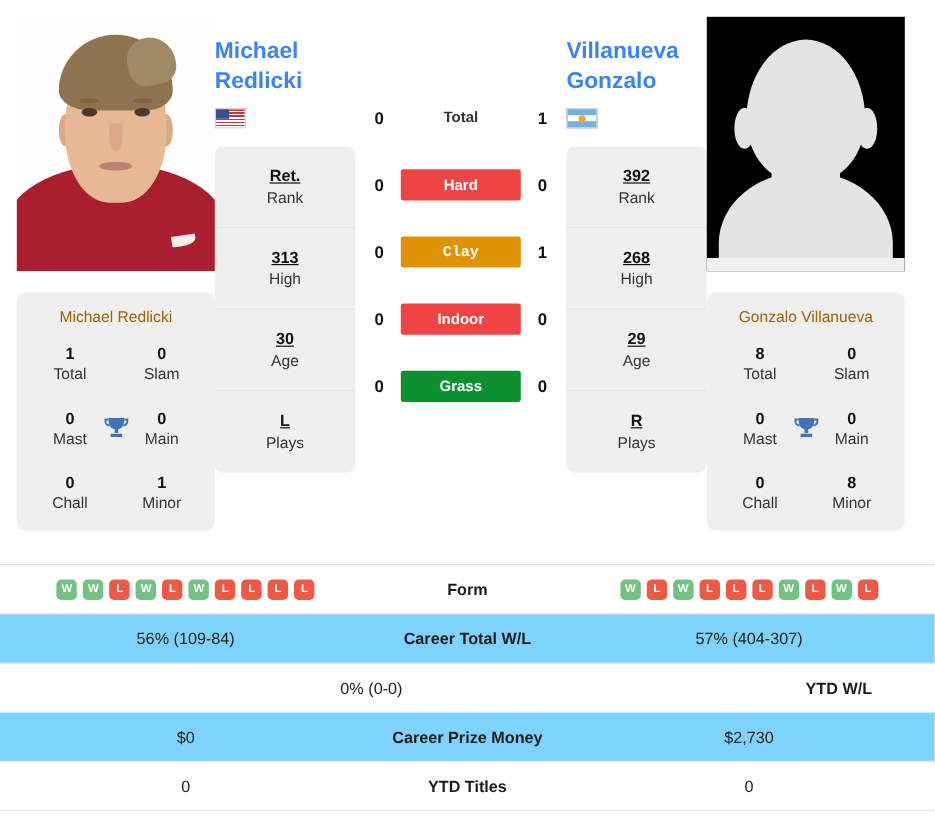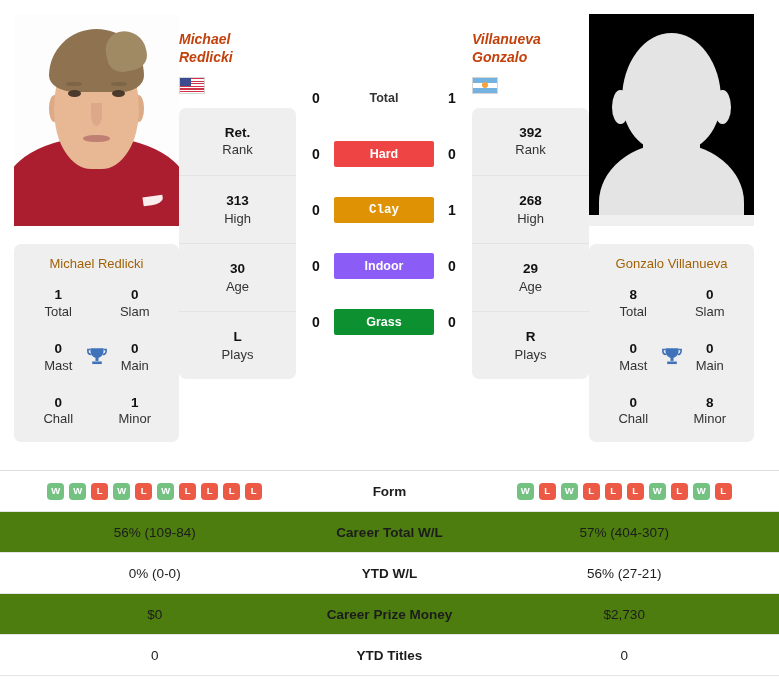--- a/index.html
+++ b/index.html
@@ -149,26 +149,25 @@
   .tstat .v { font-size: 13.5px; font-weight: bold; color: #111; line-height: 1.25; }
   .tstat .k { font-size: 13px; color: #333; line-height: 1.3; }
   .trophy {
     position: absolute; left: 50%; top: 50%;
     transform: translate(-50%, -50%);
     width: 26px; height: 26px;
   }
 
   
   .pname {
-    font-size: 14px;
+    font-size: 19px;
     font-weight: bold;
     line-height: 1.32;
-    color: #c2410c;
+    color: #3b82f6;
     padding-top: 16px;
-    font-style: italic;
   }
   .flag {
     width: 26px; height: 17px;
     margin-top: 10px;
     border: 1px solid #d5d5d5;
     position: relative; overflow: hidden;
     display: inline-block;
   }
   .flag.us { background: #ffffff; }
   .flag.us .stripes {
@@ -202,21 +201,21 @@
     margin-top: 10px;
     width: 117px;
     overflow: hidden;
   }
   .info-cell {
     text-align: center;
     padding: 16px 4px;
     border-bottom: 1px solid #e3e3e3;
   }
   .info-cell:last-child { border-bottom: none; }
-  .info-cell .v { font-size: 13.5px; font-weight: bold; color: #111; line-height: 1.3; }
+  .info-cell .v { font-size: 13.5px; font-weight: bold; color: #111; line-height: 1.3; text-decoration: underline; }
   .info-cell .k { font-size: 13px; color: #333; line-height: 1.35; }
 
   
   .h2h { padding-top: 56px; }
   .h2h-row {
     display: flex;
     align-items: center;
     justify-content: center;
     height: 56px;
   }
@@ -245,21 +244,21 @@
   }
 
   
   .table { width: 779px; border-top: 1px solid #dddddd; }
   .trow {
     display: flex;
     align-items: center;
     height: 41px;
     border-bottom: 1px solid #e6e6e6;
   }
-  .trow.shade { background: #4d7c0f; }
+  .trow.shade { background: #7dd3fc; }
   .tcell {
     flex: 1 1 0;
     text-align: center;
     font-size: 13.5px;
     color: #1c1c1c;
   }
   .tcell.mid {
     flex: 0 0 160px;
     font-weight: bold;
     font-size: 13.5px;
@@ -387,21 +386,21 @@
           <div class="surf" id="surf0" style="background: #ef4444;">Hard</div>
           <div class="h2h-num">0</div>
         </div>
         <div class="h2h-row">
           <div class="h2h-num">0</div>
           <div class="surf" id="surf1" style="background: rgb(224, 146, 5); font-family: Liberation Mono, monospace;">Clay</div>
           <div class="h2h-num">1</div>
         </div>
         <div class="h2h-row">
           <div class="h2h-num">0</div>
-          <div class="surf" id="surf2" style="background: #8b5cf6; text-align: center;">Indoor</div>
+          <div class="surf" id="surf2" style="background: #ef4444; text-align: center;">Indoor</div>
           <div class="h2h-num">0</div>
         </div>
         <div class="h2h-row">
           <div class="h2h-num">0</div>
           <div class="surf" id="surf3" style="background: rgb(13, 145, 48);">Grass</div>
           <div class="h2h-num">0</div>
         </div>
       </div>
     </div>
 
@@ -519,21 +518,20 @@
 
     <div class="trow shade">
       <div class="tcell">56% (109-84)</div>
       <div class="tcell mid">Career Total W/L</div>
       <div class="tcell">57% (404-307)</div>
     </div>
 
     <div class="trow">
       <div class="tcell">0% (0-0)</div>
       <div class="tcell mid">YTD W/L</div>
-      <div class="tcell">56% (27-21)</div>
     </div>
 
     <div class="trow shade">
       <div class="tcell">$0</div>
       <div class="tcell mid">Career Prize Money</div>
       <div class="tcell">$2,730</div>
     </div>
 
     <div class="trow">
       <div class="tcell">0</div>

